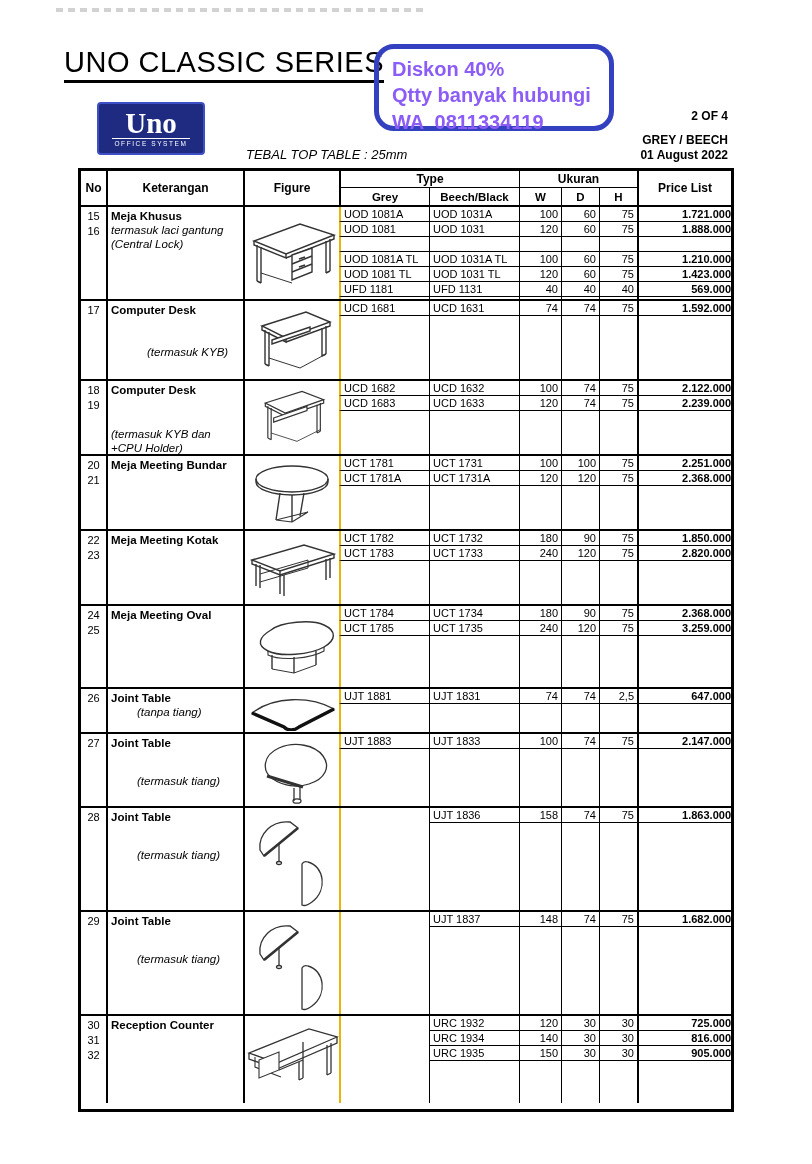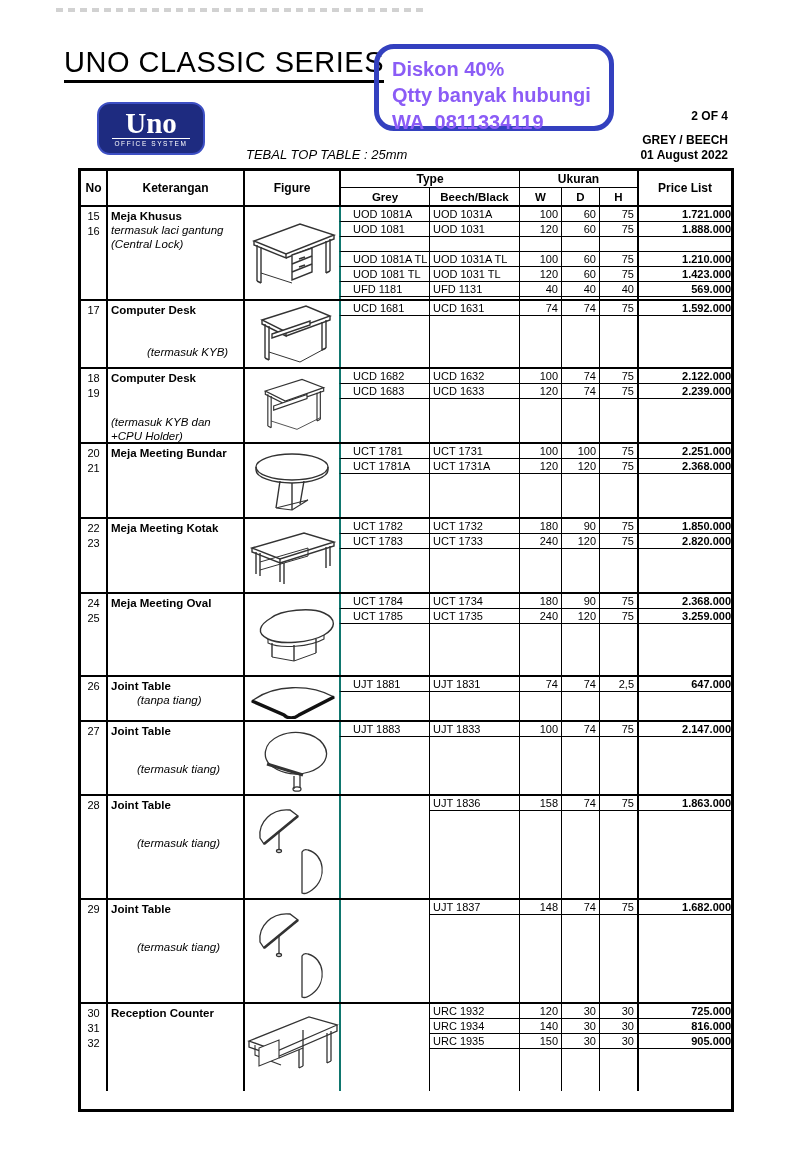--- a/index.html
+++ b/index.html
@@ -7,21 +7,21 @@
         font-family:"Liberation Sans", sans-serif;color:#000;}
   .artifact{position:absolute;left:56px;top:8px;width:370px;height:4px;opacity:.45;
         background:repeating-linear-gradient(90deg,#9a9a9a 0 7px,transparent 7px 12px);}
   .title{position:absolute;left:64px;top:46px;font-size:29px;letter-spacing:.5px;
         border-bottom:3px solid #000;padding-bottom:1px;}
   .promo{position:absolute;left:374px;top:44px;width:240px;height:87px;box-sizing:border-box;
         border:5px solid #3340bf;border-radius:20px;color:#3340bf;font-weight:bold;
         font-size:20px;line-height:1.32;padding:7px 0 0 13px;}
   .promo-line{white-space:pre;}
   .logo{position:absolute;left:97px;top:102px;width:108px;height:53px;background:#1e2b80;
-        border:2px solid #3d4fc4;border-radius:13px;box-sizing:border-box;
+        border:2px solid #3d4fc4;border-radius:4px;box-sizing:border-box;
         display:flex;flex-direction:column;align-items:center;justify-content:center;}
   .logo-name{font-family:"Liberation Serif", serif;font-weight:bold;color:#fff;
         font-size:29px;line-height:.95;}
   .logo-sub{color:#fff;font-size:6.5px;letter-spacing:1.6px;border-top:1px solid #fff;
         padding:1px 2px 0 2px;margin-top:1px;white-space:nowrap;}
   .pagenum{position:absolute;right:84px;top:109px;font-weight:bold;font-size:12px;}
   .finish{position:absolute;right:84px;top:133px;font-weight:bold;font-size:12px;}
   .date{position:absolute;right:84px;top:148px;font-weight:bold;font-size:12px;}
   .note{position:absolute;left:246px;top:147px;font-style:italic;font-size:13px;}
 
@@ -58,21 +58,21 @@
   .k-desc{font-style:italic;line-height:14px;}
   .b-fig{width:96px;border-left:2px solid #000;box-sizing:border-box;
         display:flex;align-items:center;justify-content:center;overflow:hidden;}
   .b-rows{width:392px;display:flex;flex-direction:column;}
   .srow{display:flex;height:15px;flex:none;}
   .srow.filler{flex:1;height:auto;}
   .sc{box-sizing:border-box;border-left:1px solid #000;font-size:11px;line-height:14px;
         overflow:hidden;white-space:nowrap;}
   .srow:not(.filler) .sc{border-bottom:1px solid #000;}
   .srow .sc.merged{border-bottom:none;}
-  .sc.c-grey{width:90px;border-left:2px solid #0f766e;padding-left:12px;}
+  .sc.c-grey{width:90px;border-left:2px solid #eab308;padding-left:3px;}
   .sc.c-beech{width:90px;padding-left:3px;}
   .sc.c-w{width:42px;text-align:right;padding-right:3px;}
   .sc.c-d{width:38px;text-align:right;padding-right:3px;}
   .sc.c-h{width:38px;text-align:right;padding-right:3px;}
   .sc.c-price{width:94px;border-left:2px solid #000;font-weight:bold;text-align:right;
         padding-right:0;}
   svg{display:block;}
 </style>
 </head>
 <body>
@@ -200,21 +200,21 @@
           <div class="srow filler">
             <div class="sc c-grey"></div>
             <div class="sc c-beech"></div>
             <div class="sc c-w"></div>
             <div class="sc c-d"></div>
             <div class="sc c-h"></div>
             <div class="sc c-price"></div>
           </div>
         </div>
       </div>
-      <div class="block" style="height: 68px;">
+      <div class="block" style="height: 80px;">
         <div class="b-no">
           <div class="no-line">17</div>
         </div>
         <div class="b-ket">
           <div class="k-title">Computer Desk</div>
           <div class="k-desc" style="margin-top: 28px; padding-left: 36px;">
             <div class="k-desc-line">(termasuk KYB)</div>
           </div>
         </div>
         <div class="b-fig">

